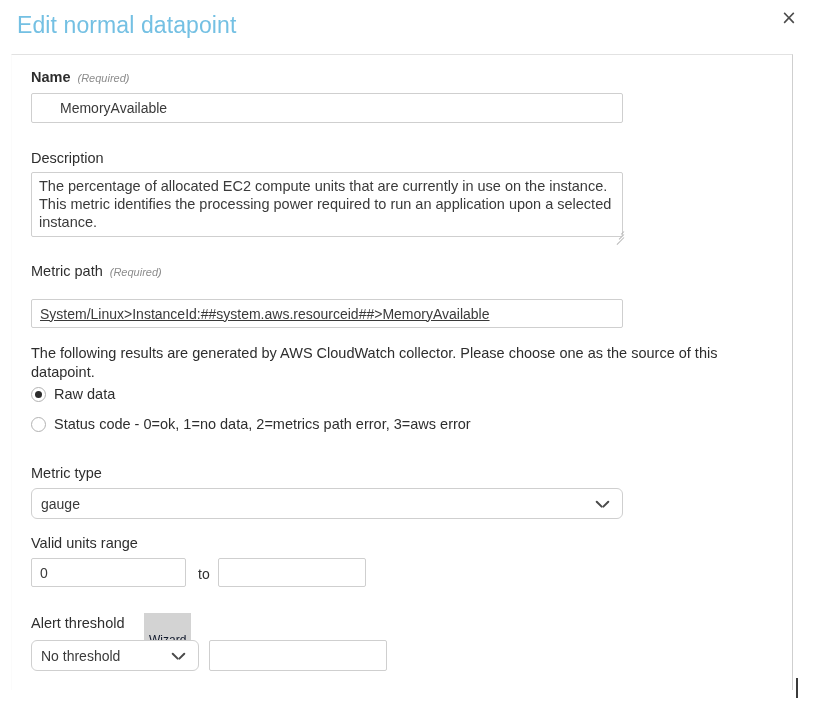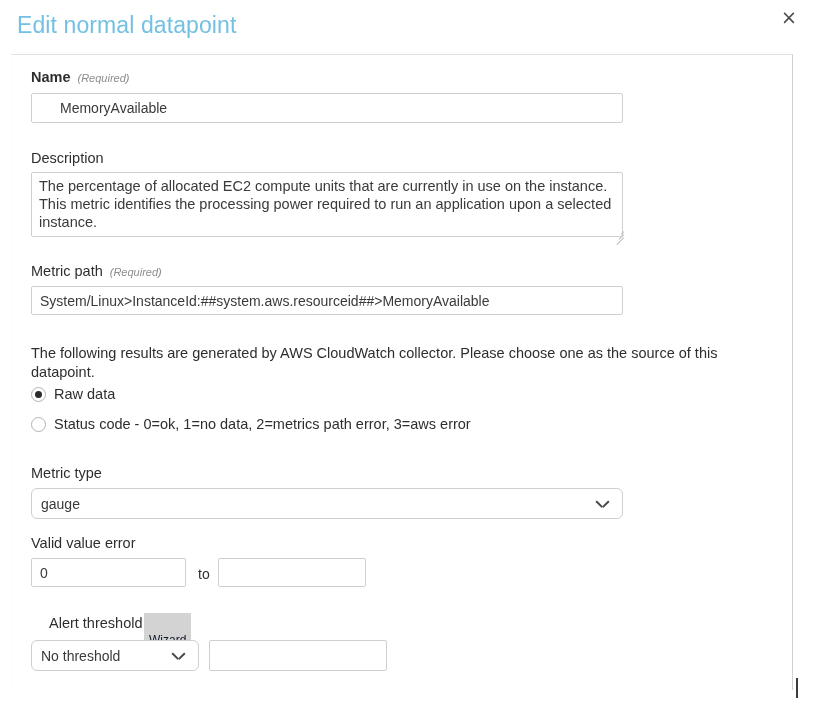--- a/index.html
+++ b/index.html
@@ -258,45 +258,45 @@
     <textarea class="textarea-box" style="left: 19px; top: 117px; width: 592px; height: 65px;">The percentage of allocated EC2 compute units that are currently in use on the instance. This metric identifies the processing power required to run an application upon a selected instance.</textarea>
     <div class="resize-grip" style="left:601px; top:172px;">
       <i style="width:10px; top:10px;"></i>
       <i style="width:7px;  top:7px;"></i>
       <i style="width:4px;  top:4px;"></i>
     </div>
 
     <div class="field-label" style="left:19px; top:208px;">
       <span>Metric path</span><span class="required-note">(Required)</span>
     </div>
-    <input class="text-input" type="text" style="left: 19px; top: 231px; width: 592px; height: 29px;" value="System/Linux&gt;InstanceId:##system.aws.resourceid##&gt;MemoryAvailable">
+    <input class="text-input" type="text" style="left: 19px; top: 244px; width: 592px; height: 29px; text-decoration: underline;" value="System/Linux&gt;InstanceId:##system.aws.resourceid##&gt;MemoryAvailable">
 
     <div class="helper-text" style="left:19px; top:289px; width:700px;">The following results are generated by AWS CloudWatch collector. Please choose one as the source of this datapoint.</div>
 
     <div class="radio-row" style="left:19px; top:331px;">
       <span class="radio-mark checked"></span>
       <span class="radio-label">Raw data</span>
     </div>
     <div class="radio-row" style="left:19px; top:361px;">
       <span class="radio-mark"></span>
       <span class="radio-label">Status code - 0=ok, 1=no data, 2=metrics path error, 3=aws error</span>
     </div>
 
     <div class="field-label" style="left:19px; top:410px;">Metric type</div>
     <div class="select-box" style="left:19px; top:433px; width:592px; height:31px;">
       <span class="select-value">gauge</span>
       <span class="chevron"></span>
     </div>
 
-    <div class="field-label" style="left:19px; top:480px;">Valid value error</div>
+    <div class="field-label" style="left:19px; top:480px;">Valid units range</div>
     <input class="text-input" type="text" style="left: 19px; top: 503px; width: 155px; height: 29px;" value="0">
     <div class="inline-word" style="left:186px; top:511px;">to</div>
     <input class="text-input" type="text" style="left: 206px; top: 503px; width: 148px; height: 29px;" value="">
 
-    <div class="field-label" style="left:19px; top:560px;margin-left:18px;">Alert threshold</div>
+    <div class="field-label" style="left:19px; top:560px;">Alert threshold</div>
     <div class="badge" style="left:132px; top:558px;">Wizard</div>
 
     <div class="select-box" style="left:19px; top:585px; width:168px; height:31px;">
       <span class="select-value">No threshold</span>
       <span class="chevron"></span>
     </div>
     <input class="text-input" type="text" style="left: 197px; top: 585px; width: 178px; height: 31px;" value="">
 
   </div>
 </div>

